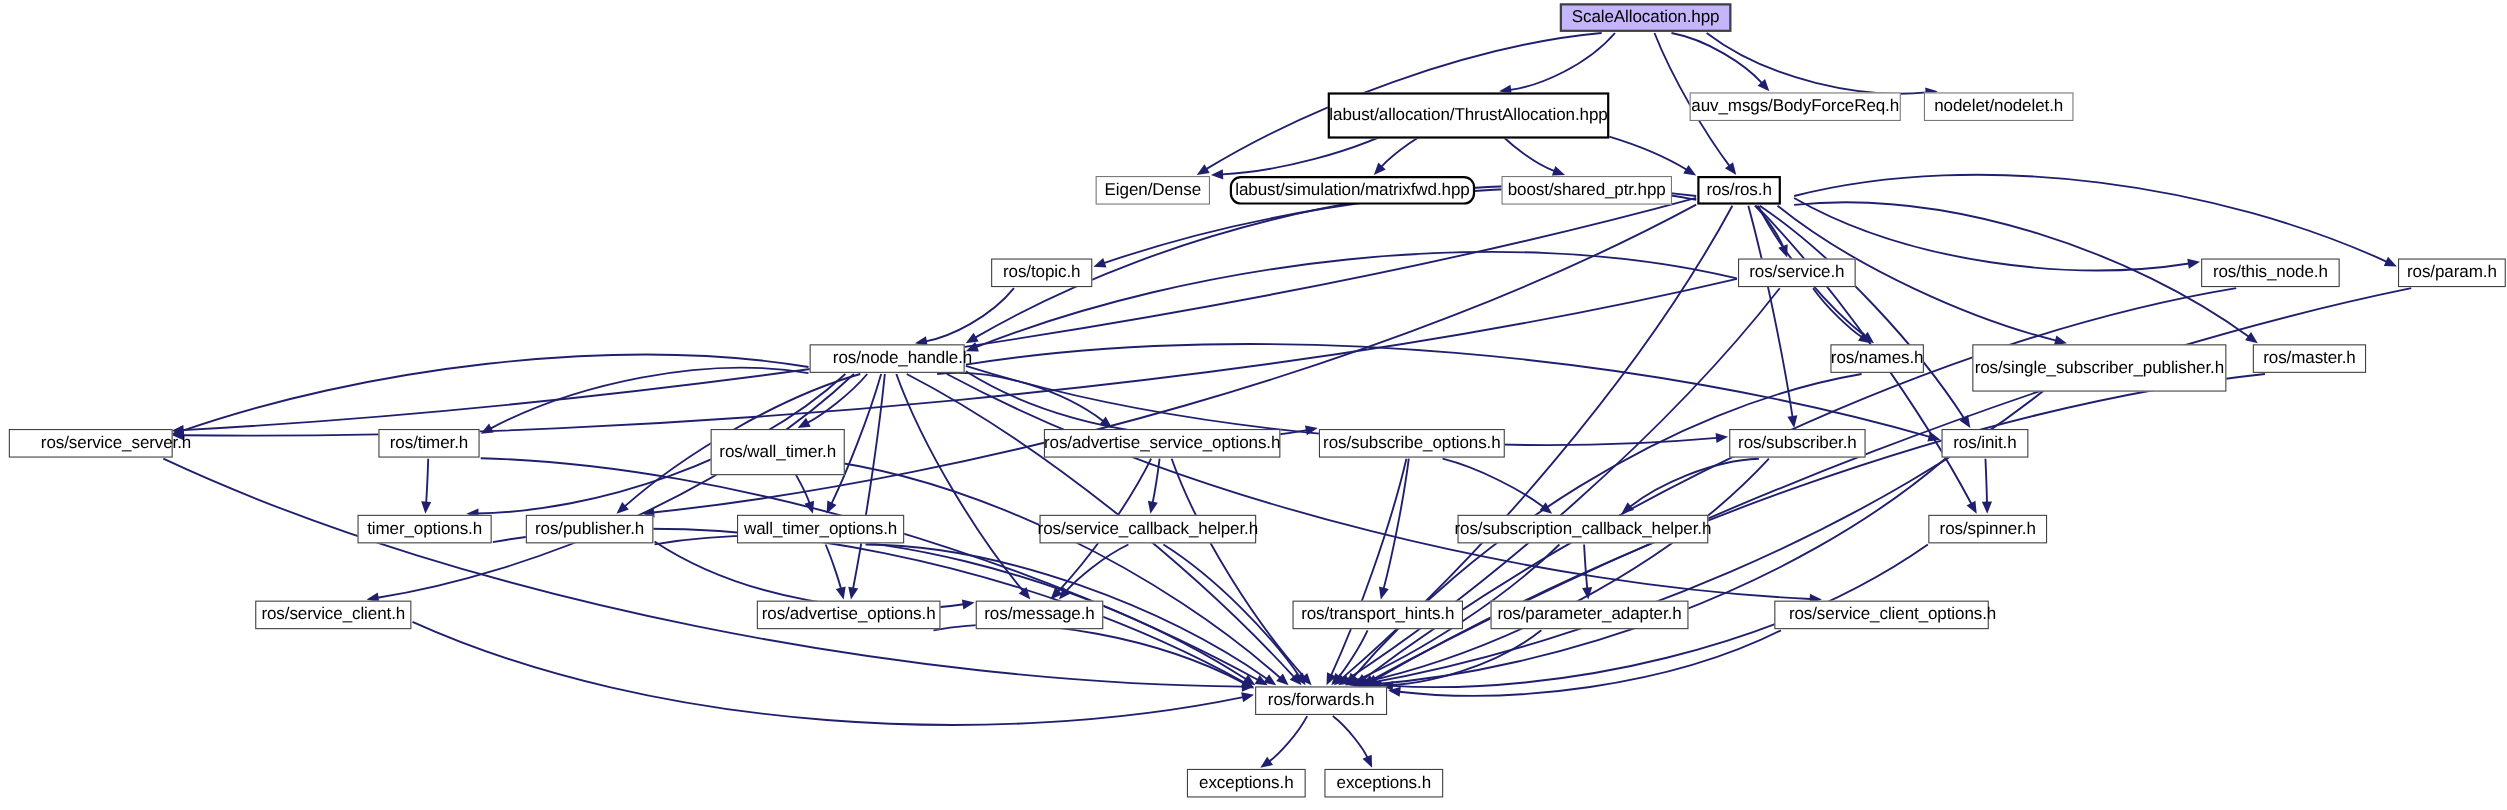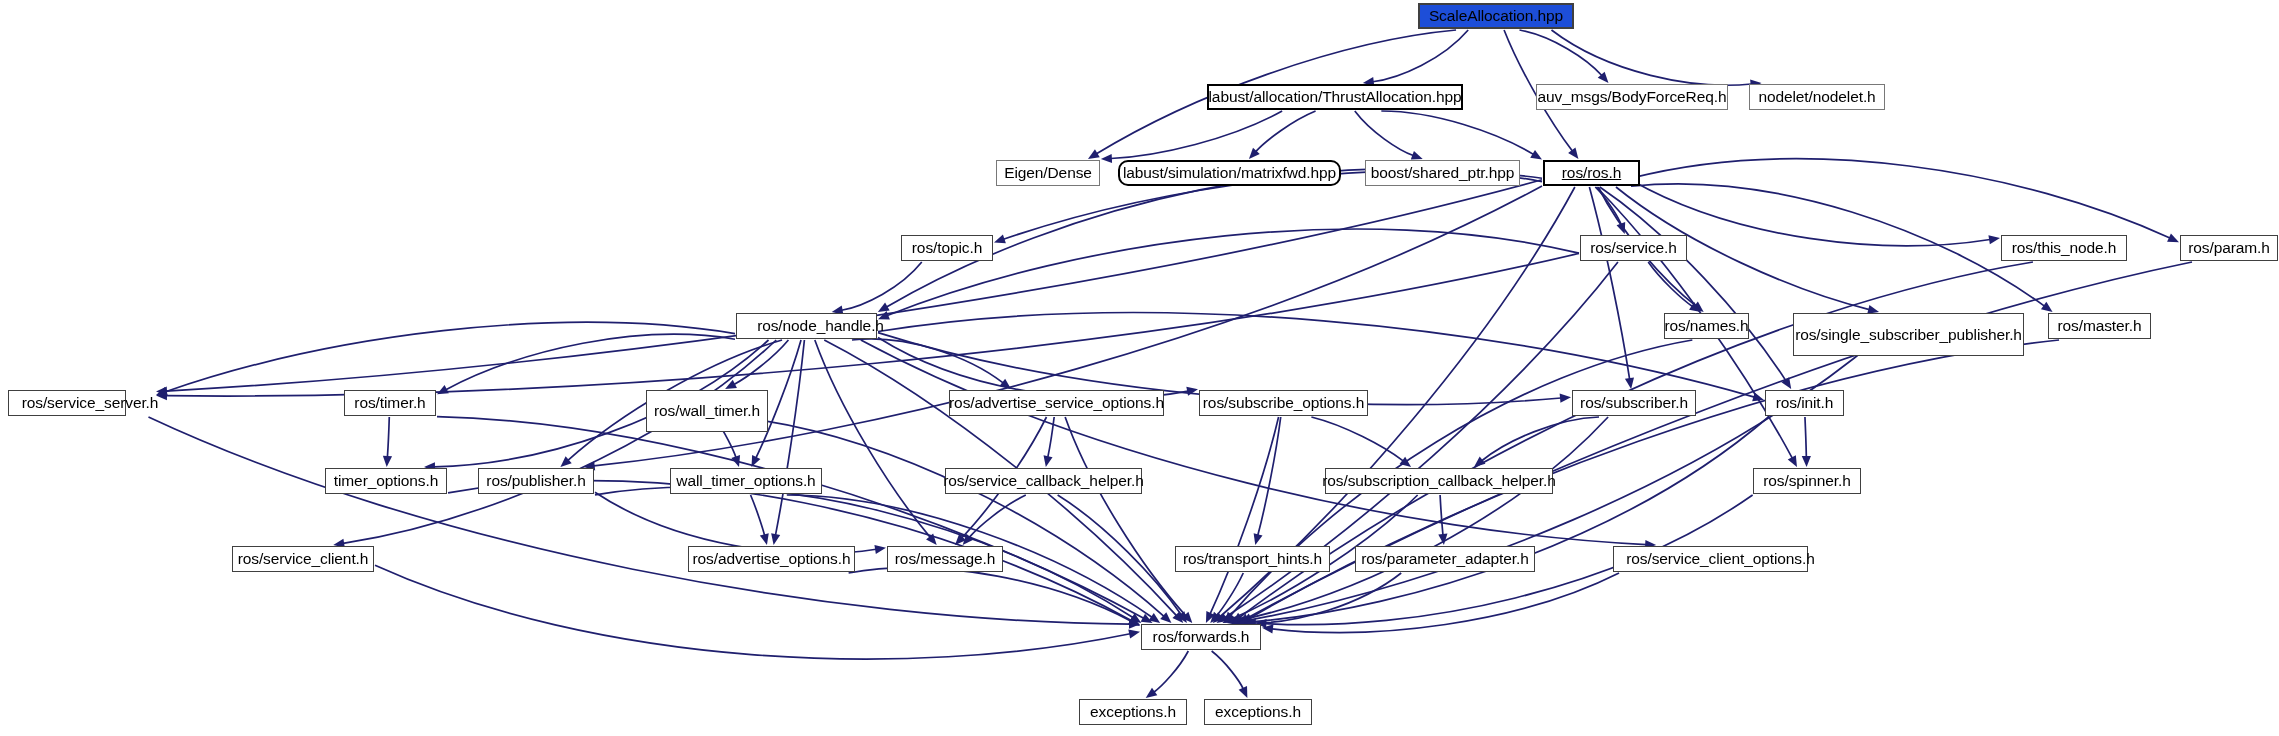--- a/index.html
+++ b/index.html
@@ -52,21 +52,21 @@
     line-height: 1;
     cursor: default;
   }
   .node-box.solid {
     border: 1.6px solid #404040;
   }
   .node-box.thick {
     border: 2.4px solid #000000;
   }
   .node-box.root {
-    background: #1d4ed8;
+    background: #c4b5fd;
     border: 2.2px solid #404040;
   }
   .node-label {
     pointer-events: none;
   }
 </style>
 </head>
 <body>
 
 <div id="graph-root">
@@ -229,39 +229,39 @@
       <polygon class="edge-arrow" points="1262,627.6614327772326 1273.4601940900004,624.3714553579305 1272.390626707787,633.5090713279144"></polygon>
       <path class="edge-path" d="M1188.3066666666666,651 C1179.1516939108133,668.390318034693 1161.5620064908578,686.6967703294889 1153.8383170320724,692.1983415692343"></path>
       <polygon class="edge-arrow" points="1145.6933333333334,698 1151.9840525237942,687.8714832247377 1157.3215782800985,695.3648682275776"></polygon>
       <path class="edge-path" d="M1211.64,651 C1226.1665553487853,662.2039779349232 1239.8829720464676,681.4383812446847 1243.2452356718916,688.8857960016177"></path>
       <polygon class="edge-arrow" points="1247.36,698 1238.6412253998249,689.8671671927093 1247.0262930783367,686.0815840108496"></polygon>
     </svg>
   <div id="node-layer">
       <div class="node-box root" style="left: 1418px; top: 3px; width: 156px; height: 26px;">
         <span class="node-label">ScaleAllocation.hpp</span>
       </div>
-      <div class="node-box thick" style="left: 1207px; top: 84px; width: 256px; height: 26px;">
+      <div class="node-box thick" style="left: 1207px; top: 84px; width: 256px; height: 42px;">
         <span class="node-label">labust/allocation/ThrustAllocation.hpp</span>
       </div>
       <div class="node-box " style="left: 1536px; top: 84px; width: 192px; height: 26px;">
         <span class="node-label">auv_msgs/BodyForceReq.h</span>
       </div>
       <div class="node-box " style="left: 1749px; top: 84px; width: 136px; height: 26px;">
         <span class="node-label">nodelet/nodelet.h</span>
       </div>
       <div class="node-box " style="left: 996px; top: 160px; width: 104px; height: 26px;">
         <span class="node-label">Eigen/Dense</span>
       </div>
       <div class="node-box thick" style="left: 1118px; top: 160px; width: 223px; height: 26px; border-radius: 10px;">
         <span class="node-label">labust/simulation/matrixfwd.hpp</span>
       </div>
       <div class="node-box " style="left: 1365px; top: 160px; width: 155px; height: 26px;">
         <span class="node-label">boost/shared_ptr.hpp</span>
       </div>
-      <div class="node-box thick" style="left: 1543px; top: 160px; width: 97px; height: 26px; text-decoration: underline;">
+      <div class="node-box thick" style="left: 1543px; top: 160px; width: 76px; height: 26px;">
         <span class="node-label">ros/ros.h</span>
       </div>
       <div class="node-box solid" style="left: 901px; top: 235px; width: 92px; height: 26px;">
         <span class="node-label">ros/topic.h</span>
       </div>
       <div class="node-box solid" style="left: 1580px; top: 235px; width: 107px; height: 26px;">
         <span class="node-label">ros/service.h</span>
       </div>
       <div class="node-box solid" style="left: 2001px; top: 235px; width: 126px; height: 26px;">
         <span class="node-label">ros/this_node.h</span>
@@ -274,21 +274,21 @@
       </div>
       <div class="node-box solid" style="left: 1664px; top: 313px; width: 85px; height: 26px;">
         <span class="node-label">ros/names.h</span>
       </div>
       <div class="node-box solid" style="left: 1793px; top: 313px; width: 231px; height: 43px;">
         <span class="node-label">ros/single_subscriber_publisher.h</span>
       </div>
       <div class="node-box solid" style="left: 2048px; top: 313px; width: 103px; height: 26px;">
         <span class="node-label">ros/master.h</span>
       </div>
-      <div class="node-box solid" style="left: 8px; top: 390px; width: 118px; height: 26px; padding-left: 46px;">
+      <div class="node-box solid" style="left: 8px; top: 390px; width: 149px; height: 26px; padding-left: 46px;">
         <span class="node-label">ros/service_server.h</span>
       </div>
       <div class="node-box solid" style="left: 344px; top: 390px; width: 92px; height: 26px;">
         <span class="node-label">ros/timer.h</span>
       </div>
       <div class="node-box solid" style="left: 646px; top: 390px; width: 122px; height: 42px;">
         <span class="node-label">ros/wall_timer.h</span>
       </div>
       <div class="node-box solid" style="left: 949px; top: 390px; width: 215px; height: 26px;">
         <span class="node-label">ros/advertise_service_options.h</span>

